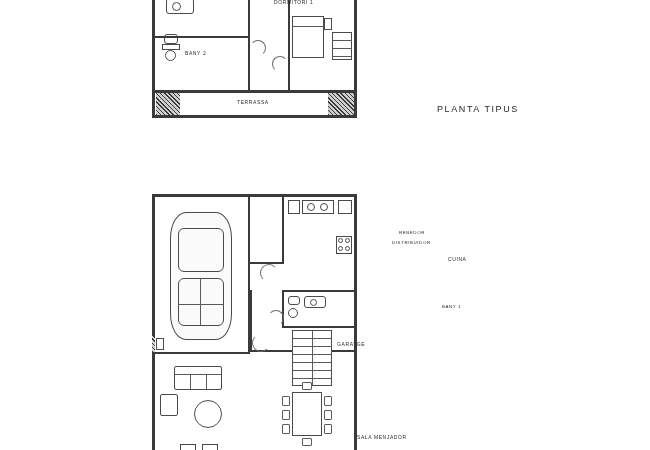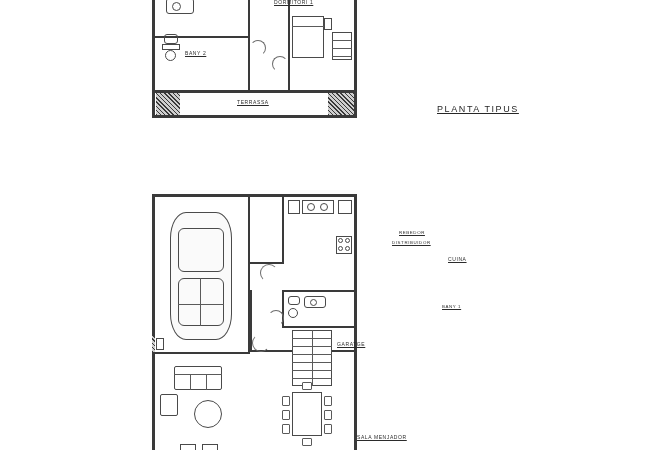--- a/index.html
+++ b/index.html
@@ -21,21 +21,20 @@
     inset: 0;
     background: #ffffff;
   }
 
   .label {
     position: absolute;
     font-family: "Liberation Sans", sans-serif;
     letter-spacing: 0.8px;
     color: #2b2b2b;
     white-space: nowrap;
-    text-decoration: underline;
   }
 
   .title-label {
     font-size: 9px;
     letter-spacing: 1.6px;
     color: #262626;
   }
 
   .room-label {
     font-size: 5px;

